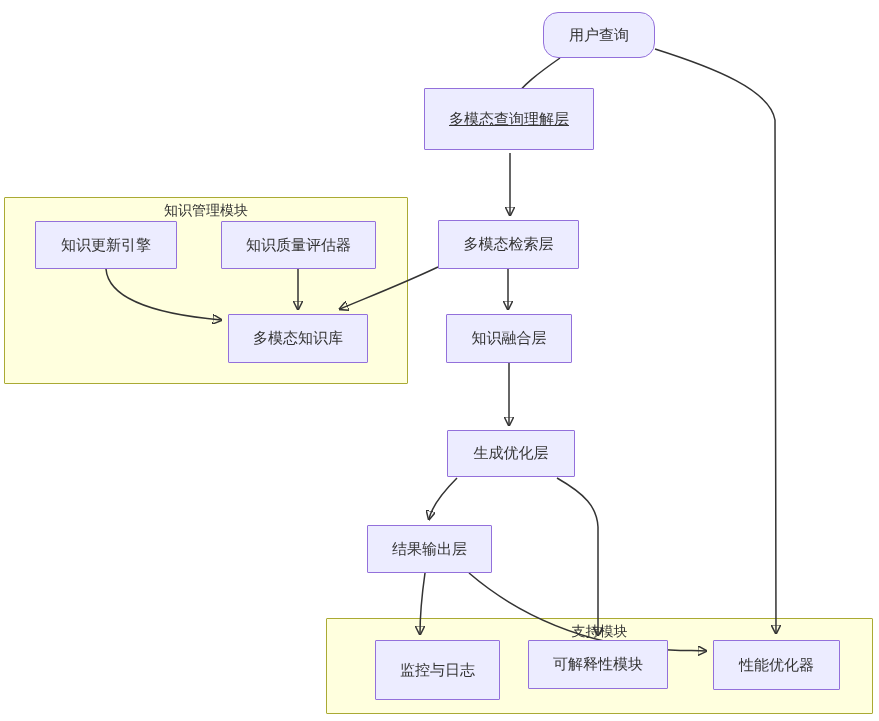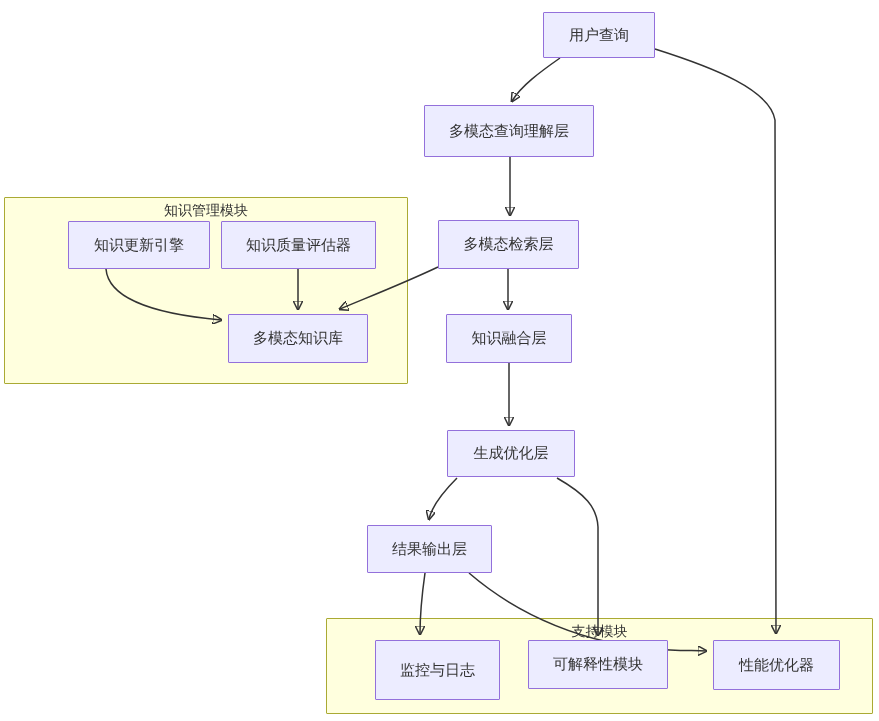--- a/index.html
+++ b/index.html
@@ -53,27 +53,27 @@
     align-items:center;
     justify-content:center;
     font-size:15px;
     color:var(--text-color);
     white-space:nowrap;
   }
   
   .cluster-km{left:4px;top:197px;width:404px;height:187px;}
   .cluster-sp{left:326px;top:618px;width:547px;height:96px;}
   
-  .n-user{left:543px;top:12px;width:112px;height:46px;}
-  .n-understand{left:424px;top:105px;width:170px;height:52px;}
+  .n-user{left:543px;top:12px;width:112px;height:46px;border-radius:15px;}
+  .n-understand{left:424px;top:88px;width:170px;height:62px;text-decoration:underline;}
   .n-retrieval{left:438px;top:220px;width:141px;height:49px;}
   .n-fusion{left:446px;top:314px;width:126px;height:49px;}
   .n-generation{left:447px;top:430px;width:128px;height:47px;text-align:center;}
   .n-output{left:367px;top:525px;width:125px;height:48px;}
-  .n-update{left:35px;top:221px;width:142px;height:48px;margin-left:33px;}
+  .n-update{left:35px;top:221px;width:142px;height:48px;}
   .n-quality{left:221px;top:221px;width:155px;height:48px;}
   .n-kb{left:228px;top:314px;width:140px;height:49px;}
   .n-monitor{left:375px;top:640px;width:125px;height:60px;}
   .n-explain{left:528px;top:640px;width:140px;height:49px;}
   .n-perf{left:713px;top:640px;width:127px;height:50px;}
 </style>
 </head>
 <body>
 
 <div class="canvas">

